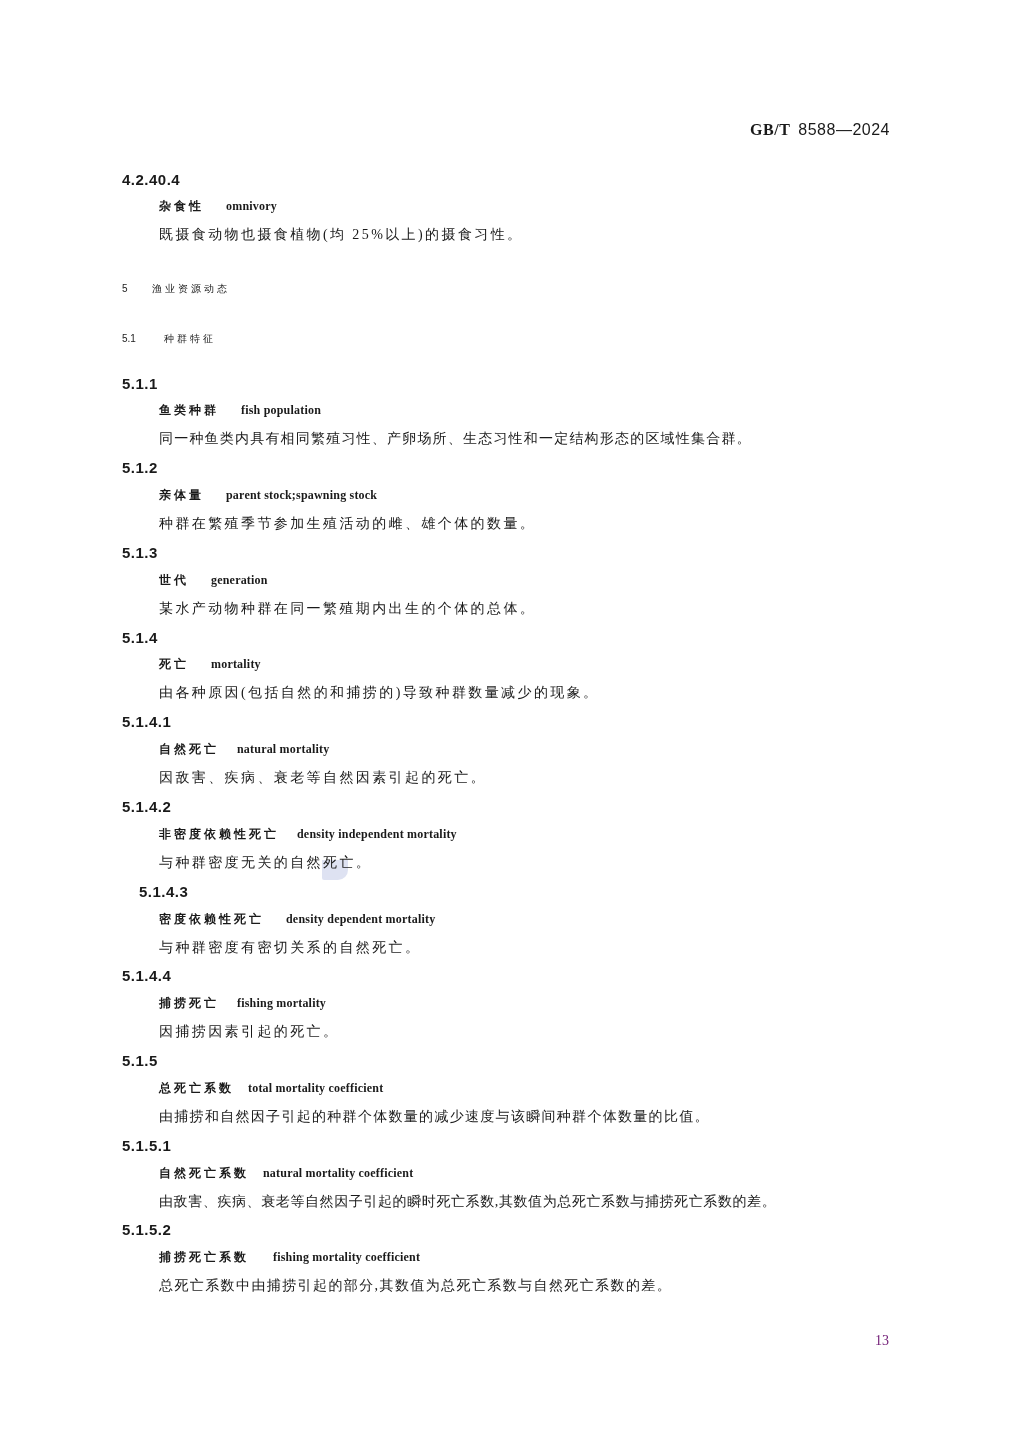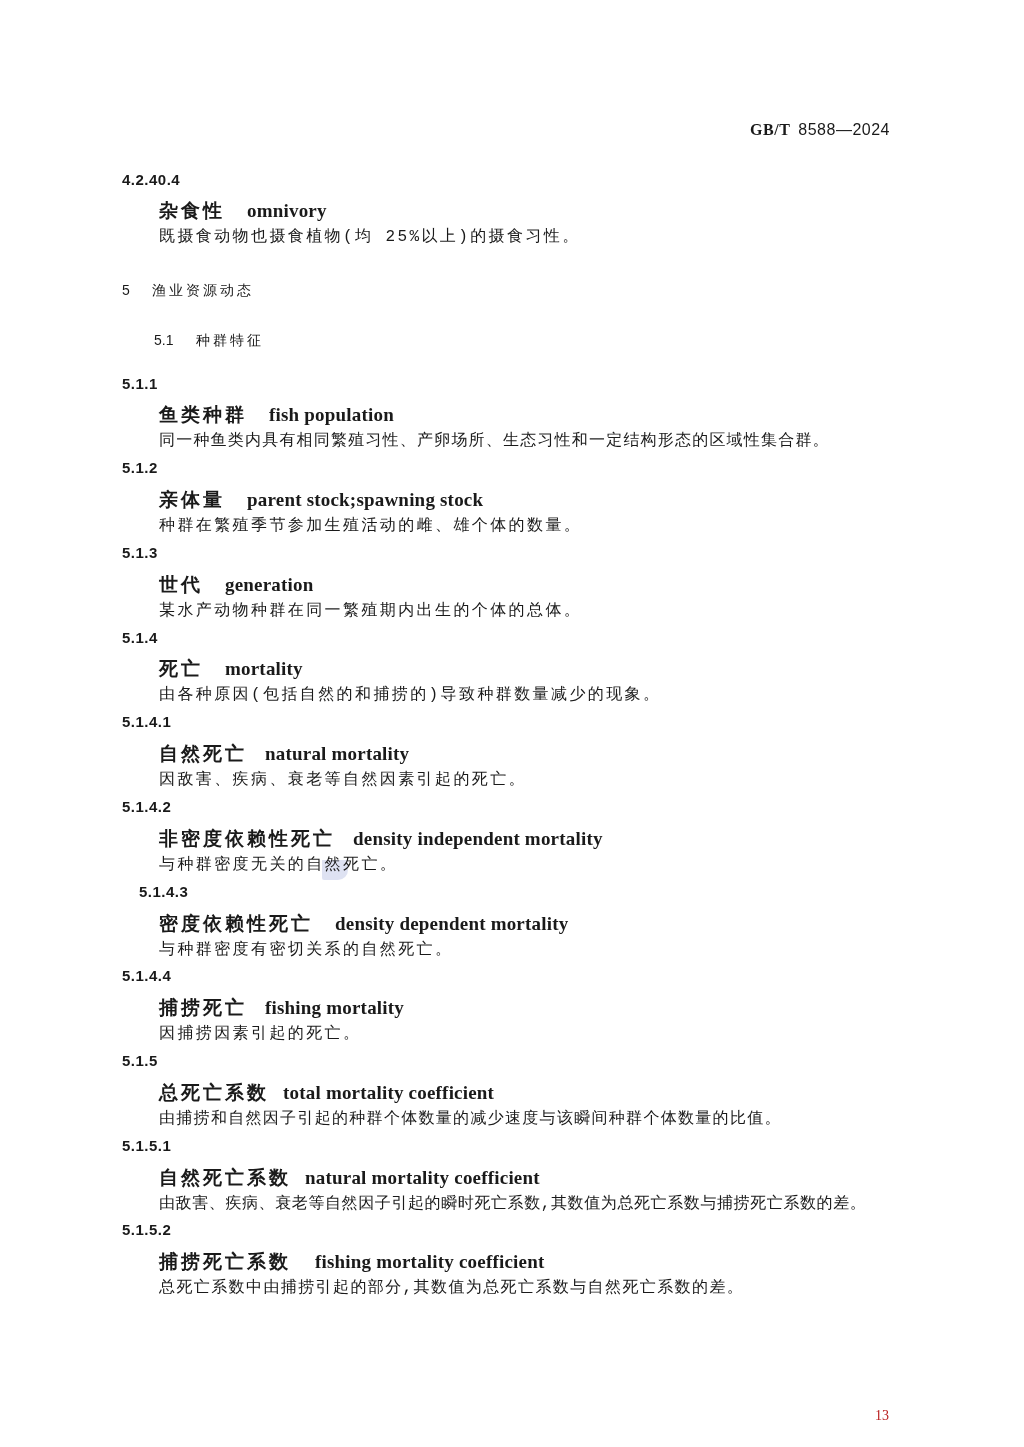--- a/index.html
+++ b/index.html
@@ -1,28 +1,28 @@
 <!DOCTYPE html>
 <html><head>
   <meta charset="utf-8">
   <style>
     html, body { margin: 0; padding: 0; background: #ffffff; }
     body { width: 1024px; height: 1447px; position: relative; overflow: hidden; color: #1a1a1a; }
     .page { position: absolute; left: 0; top: 0; width: 1000px; height: 1447px; }
     .std-code { position: absolute; right: 110px; top: 121px; font-size: 16px; font-family: "Liberation Sans", sans-serif; letter-spacing: 0.5px; }
     .std-code .prefix { font-family: "Liberation Serif", serif; font-weight: bold; margin-right: 8px; }
     .num { position: absolute; left: 122px; font-size: 15px; font-family: "Liberation Sans", sans-serif; letter-spacing: 0.5px; font-weight: bold; }
-    .term { position: absolute; left: 159px; font-size: 19px; font-family: "DejaVu Sans", sans-serif; font-weight: bold; white-space: nowrap; }
+    .term { position: absolute; left: 159px; font-size: 12px; font-family: "DejaVu Sans", sans-serif; font-weight: bold; white-space: nowrap; }
     .term .zh { letter-spacing: 3px; }
     .term .en { font-family: "Liberation Serif", serif; font-weight: bold; margin-left: 22px; letter-spacing: 0.2px; }
-    .def { position: absolute; left: 159px; font-size: 16px; font-family: Liberation Mono, monospace; white-space: nowrap; letter-spacing: 2.4px; }
-    .heading { position: absolute; left: 122px; font-size: 14px; font-family: "DejaVu Sans", sans-serif; white-space: nowrap; }
+    .def { position: absolute; left: 159px; font-size: 14px; font-family: Liberation Serif, serif; white-space: nowrap; letter-spacing: 2.4px; }
+    .heading { position: absolute; left: 122px; font-size: 10px; font-family: "DejaVu Sans", sans-serif; white-space: nowrap; }
     .heading .hn { font-family: "Liberation Sans", sans-serif; display: inline-block; }
     .heading .ht { letter-spacing: 3px; }
-    .page-num { position: absolute; left: 875px; top: 1408px; font-family: "Liberation Serif", serif; font-size: 14px; color: #b91c1c; }
+    .page-num { position: absolute; left: 875px; top: 1333px; font-family: "Liberation Serif", serif; font-size: 14px; color: #701a75; }
     .watermark { position: absolute; left: 322px; top: 860px; width: 26px; height: 20px; background: #d6dbef; border-radius: 0 0 10px 2px; opacity: 0.8; }
   </style>
 </head>
 <body>
 
 <div class="page">
 
   <div class="std-code">
     <span class="prefix">GB/T</span><span>8588—2024</span>
   </div>
@@ -30,21 +30,21 @@
   <div class="num" style="top:171px;">4.2.40.4</div>
   <div class="term" style="top:198px;">
     <span class="zh">杂食性</span><span class="en">omnivory</span>
   </div>
   <div class="def" style="top:226px;">既摄食动物也摄食植物(均 25%以上)的摄食习性。</div>
 
   <div class="heading" style="top:282px;">
     <span class="hn" style="width:30px;">5</span><span class="ht">渔业资源动态</span>
   </div>
 
-  <div class="heading" style="top:332px;margin-left:32px;">
+  <div class="heading" style="top:332px;">
     <span class="hn" style="width:42px;">5.1</span><span class="ht">种群特征</span>
   </div>
 
   <div class="num" style="top:375px;">5.1.1</div>
   <div class="term" style="top:402px;">
     <span class="zh">鱼类种群</span><span class="en">fish population</span>
   </div>
   <div class="def" style="top:430px;letter-spacing:1.2px;">同一种鱼类内具有相同繁殖习性、产卵场所、生态习性和一定结构形态的区域性集合群。</div>
 
   <div class="num" style="top:459px;">5.1.2</div>

